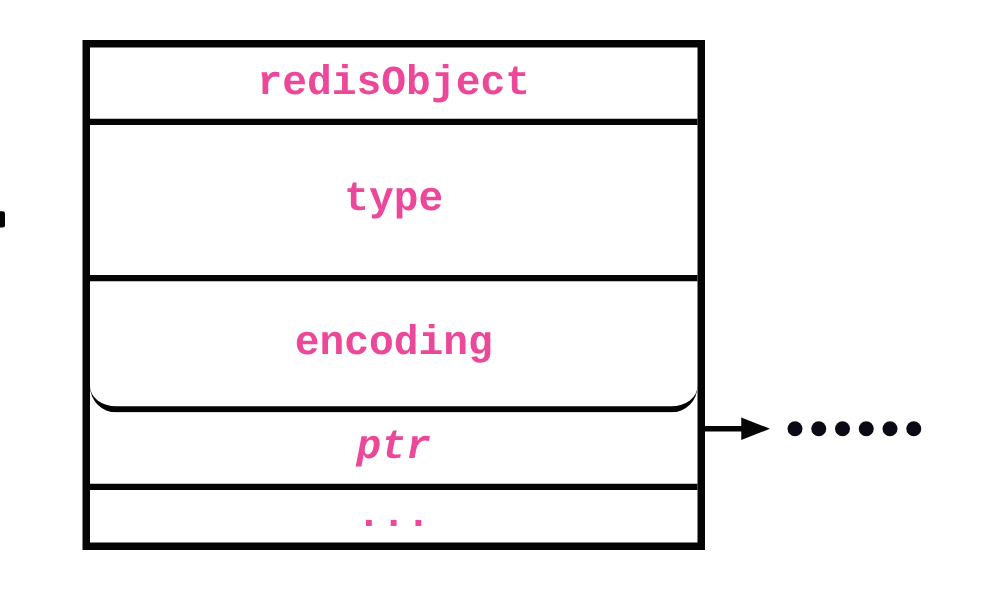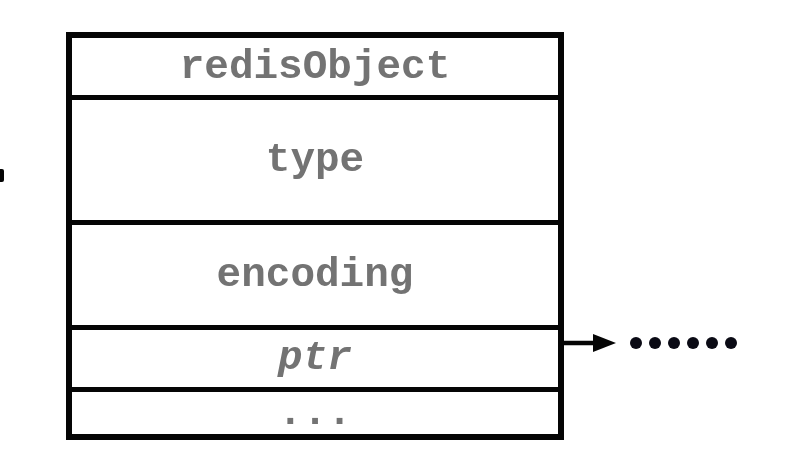--- a/index.html
+++ b/index.html
@@ -22,31 +22,31 @@
     background: #ffffff;
     display: flex;
     flex-direction: column;
   }
   .struct-row {
     display: flex;
     flex-direction: column;
     justify-content: center;
     align-items: center;
     border-bottom: 5px solid #050505;
-    color: #737373;
+    color: #ec4899;
     font-weight: bold;
-    font-size: 41px;
+    font-size: 33px;
     line-height: 42px;
     letter-spacing: 0px;
     white-space: pre;
   }
   .struct-row:last-child { border-bottom: none; }
   .row-header   { height: 64px; }
   .row-type     { height: 128px; }
-  .row-encoding { height: 107px; }
+  .row-encoding { height: 107px; border-radius: 21px; }
   .row-ptr      { height: 64px; font-style: italic; }
   .row-more     { flex: 1; }
   .row-line { display: block; }
   
   .ptr-arrow {
     position: absolute;
     left: 560px;
     top: 332px;
     width: 58px;
     height: 22px;

